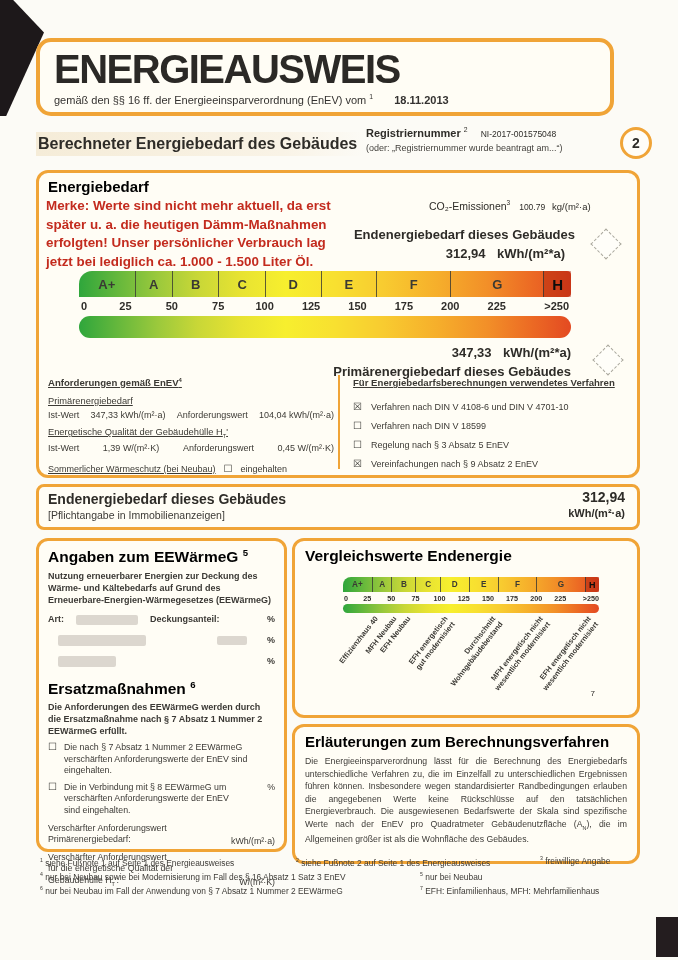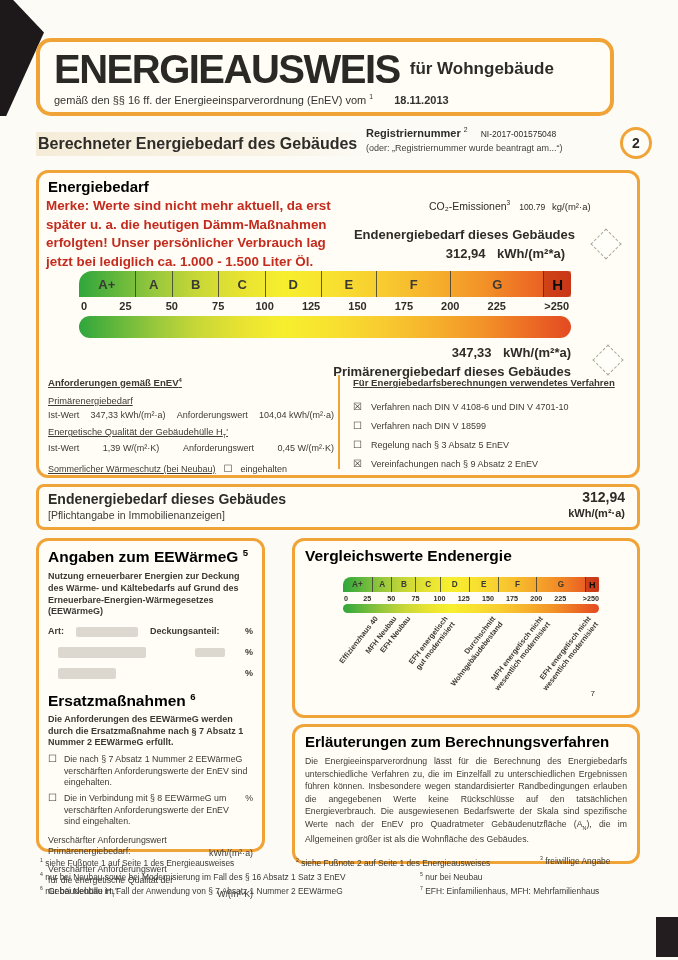--- a/index.html
+++ b/index.html
@@ -65,21 +65,20 @@
 <body>
 
 <div class="sheet">
 
   <div class="blackcorner"></div>
   <div class="blackrect"></div>
 
   <div class="box" style="left:36px;top:38px;width:578px;height:78px;border-width:4px;border-radius:15px;">
     <div style="position:absolute;left:14px;top:7px;display:flex;align-items:center;">
       <span class="hdr-title">ENERGIEAUSWEIS</span>
-      <span class="hdr-sub">für Wohngebäude</span>
     </div>
     <div class="law" style="position:absolute;left:14px;bottom:6px;">
       <span>gemäß den §§ 16 ff. der Energieeinsparverordnung (EnEV) vom</span>
       <sup class="sup">1</sup>
       <span style="margin-left:18px;font-weight:600;">18.11.2013</span>
     </div>
   </div>
 
   <div style="position:absolute;left:36px;top:124px;width:604px;height:42px;">
     <div class="sec-title" style="position:absolute;left:0;top:8px;">Berechneter Energiebedarf des Gebäudes</div>
@@ -198,21 +197,21 @@
     </div>
   </div>
 
   <div class="box" style="left:36px;top:484px;width:604px;height:46px;border-radius:8px;">
     <div class="b" style="position:absolute;left:9px;top:4px;font-size:14px;">Endenergiebedarf dieses Gebäudes</div>
     <div style="position:absolute;left:9px;top:22px;font-size:10.5px;color:#3c3a36;">[Pflichtangabe in Immobilienanzeigen]</div>
     <div class="b" style="position:absolute;right:12px;top:2px;font-size:14px;">312,94</div>
     <div class="b" style="position:absolute;right:12px;top:20px;font-size:11px;">kWh/(m²·a)</div>
   </div>
 
-  <div class="box" style="left:36px;top:538px;width:229px;height:314px;">
+  <div class="box" style="left:36px;top:538px;width:251px;height:314px;">
     <div style="position:absolute;left:9px;top:6px;right:9px;">
       <div class="boxtitle" style="font-size:15.5px;">
         <span>Angaben zum EEWärmeG</span>&nbsp;<sup class="sup">5</sup>
       </div>
       <div class="smallbody" style="margin-top:5px;">Nutzung erneuerbarer Energien zur Deckung des Wärme- und Kältebedarfs auf Grund des Erneuerbare-Energien-Wärmegesetzes (EEWärmeG)</div>
 
       <div style="margin-top:8px;position:relative;height:15px;">
         <span class="smallbody" style="position:absolute;left:0;">Art:</span>
         <span class="redact" style="position:absolute;left:28px;top:1px;width:62px;height:10px;"></span>
         <span class="smallbody" style="position:absolute;left:102px;">Deckungsanteil:</span>

